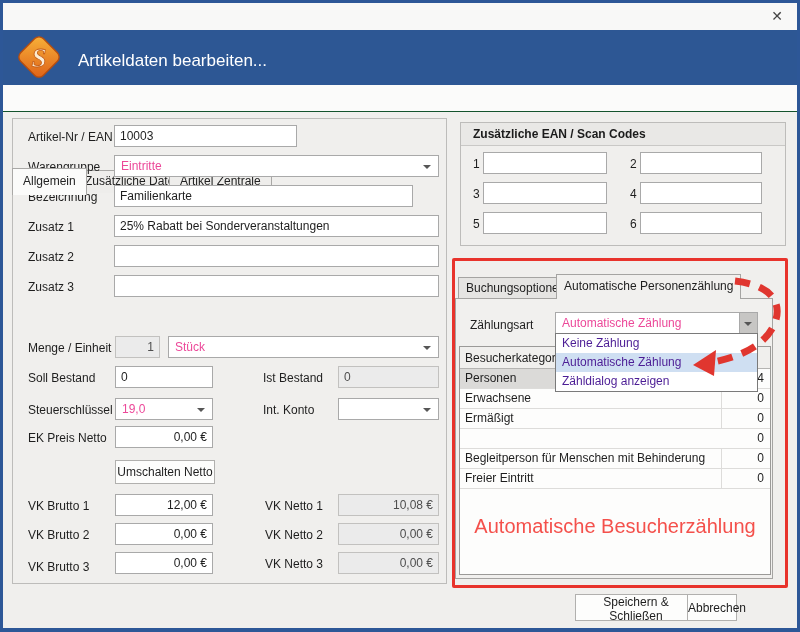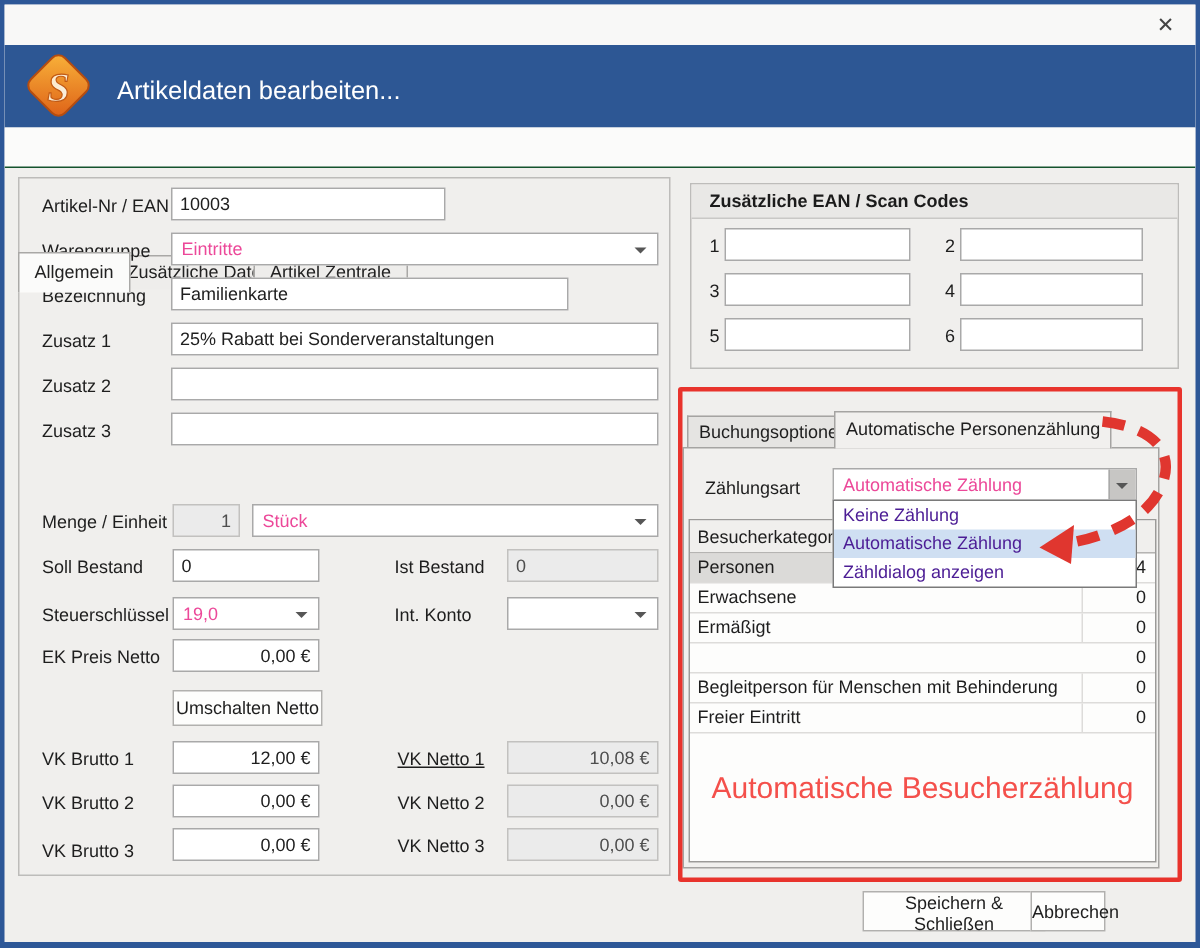--- a/index.html
+++ b/index.html
@@ -119,21 +119,21 @@
   <span class="lbl" style="left:25px; top:127px;">Artikel-Nr / EAN</span>
   <input class="inp" style="left: 111px; top: 122px; width: 183px;" value="10003">
 
   <span class="lbl" style="left:25px; top:157px;">Warengruppe</span>
   <div class="combo" style="left:111px; top:152px; width:325px;">
     <span class="ctext">Eintritte</span>
     <span class="arr"></span>
   </div>
 
   <span class="lbl" style="left:25px; top:187px;">Bezeichnung</span>
-  <input class="inp" style="left: 111px; top: 182px; width: 265px;" value="Familienkarte">
+  <input class="inp" style="left: 111px; top: 182px; width: 299px;" value="Familienkarte">
 
   <span class="lbl" style="left:25px; top:217px;">Zusatz 1</span>
   <input class="inp" style="left: 111px; top: 212px; width: 325px;" value="25% Rabatt bei Sonderveranstaltungen">
 
   <span class="lbl" style="left:25px; top:247px;">Zusatz 2</span>
   <input class="inp" style="left: 111px; top: 242px; width: 325px;">
 
   <span class="lbl" style="left:25px; top:277px;">Zusatz 3</span>
   <input class="inp" style="left: 111px; top: 272px; width: 325px;">
 
@@ -160,21 +160,21 @@
     <span class="arr"></span>
   </div>
 
   <span class="lbl" style="left:25px; top:428px;">EK Preis Netto</span>
   <input class="inp num" style="left: 112px; top: 423px; width: 98px;" value="0,00 €">
 
   <button class="btn" style="left:112px; top:457px; width:100px;">Umschalten Netto</button>
 
   <span class="lbl" style="left:25px; top:496px;">VK Brutto 1</span>
   <input class="inp num" style="left: 112px; top: 491px; width: 98px;" value="12,00 €">
-  <span class="lbl" style="left:262px; top:496px;text-decoration:underline;">VK Netto 1</span>
+  <span class="lbl" style="left:262px; top:496px;">VK Netto 1</span>
   <input class="inp dis num" style="left: 335px; top: 491px; width: 101px;" value="10,08 €">
 
   <span class="lbl" style="left:25px; top:525px;">VK Brutto 2</span>
   <input class="inp num" style="left: 112px; top: 520px; width: 98px;" value="0,00 €">
   <span class="lbl" style="left:262px; top:525px;">VK Netto 2</span>
   <input class="inp dis num" style="left: 335px; top: 520px; width: 101px;" value="0,00 €">
 
   <span class="lbl" style="left:25px; top:528px;margin-top:29px;">VK Brutto 3</span>
   <input class="inp num" style="left: 112px; top: 549px; width: 98px;" value="0,00 €">
   <span class="lbl" style="left:262px; top:554px;">VK Netto 3</span>

